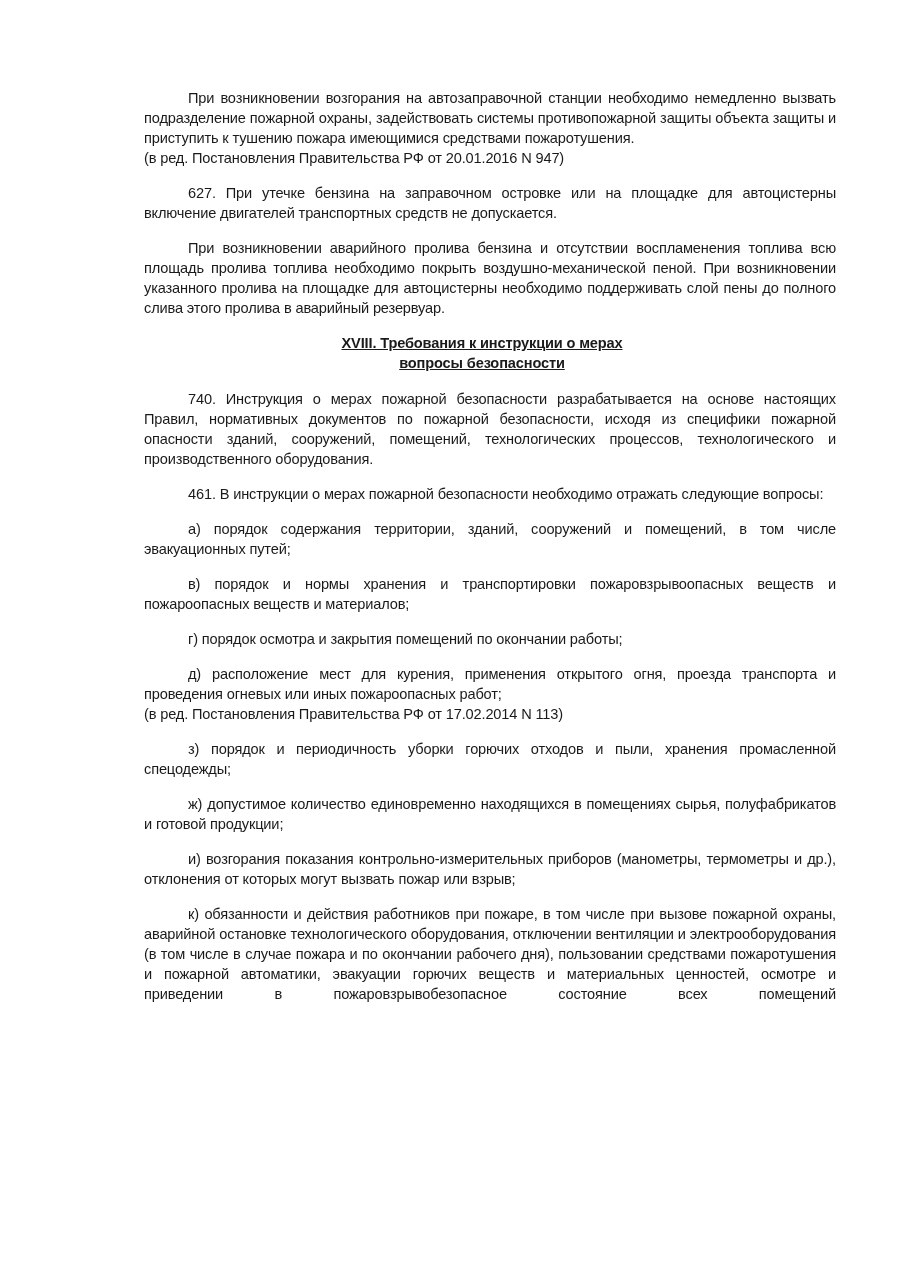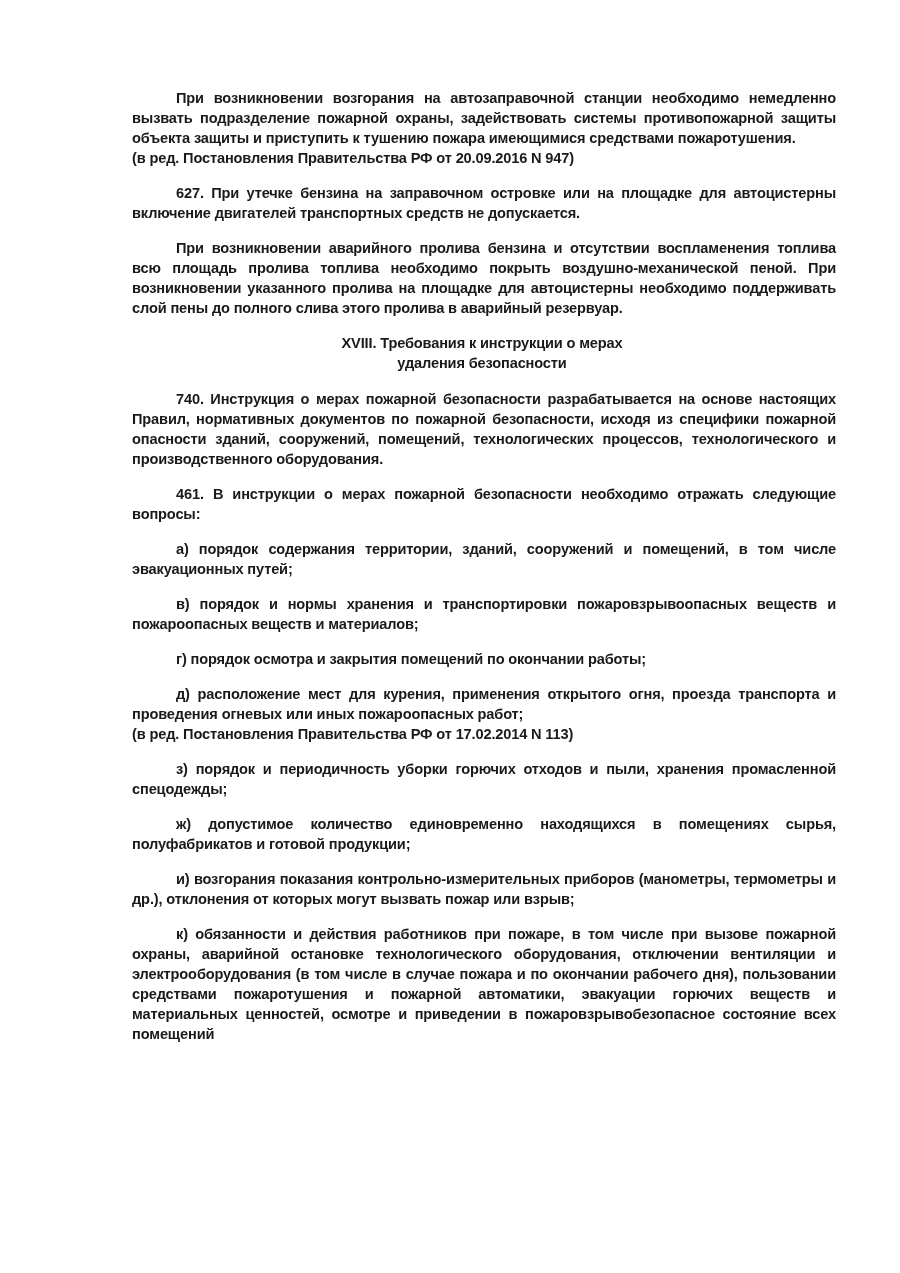--- a/index.html
+++ b/index.html
@@ -18,54 +18,54 @@
     .page {
       position: absolute;
       left: 128px;
       top: 88px;
       width: 708px;
       font-size: 14.6px;
       line-height: 20px;
       letter-spacing: -0.15px;
     }
     .para {
-      margin: 0 0 15px 4px;
+      margin: 0 0 15px 16px;
       text-align: justify;
       text-indent: 44px;
-      font-weight: bold;
     }
     .amend {
       display: block;
       text-indent: 0;
       text-align: left;
     }
     .heading {
       font-weight: bold;
       text-align: center;
       margin: 3px 0 16px 0;
       line-height: 20px;
     }
     .heading span {
       display: block;
+      text-decoration: underline;
     }
   </style>
 </head>
 <body>
 
 <div class="page">
 
-  <p class="para"><span>При возникновении возгорания на автозаправочной станции необходимо немедленно вызвать подразделение пожарной охраны, задействовать системы противопожарной защиты объекта защиты и приступить к тушению пожара имеющимися средствами пожаротушения.</span><span class="amend">(в ред. Постановления Правительства РФ от 20.09.2016 N 947)</span></p>
+  <p class="para"><span>При возникновении возгорания на автозаправочной станции необходимо немедленно вызвать подразделение пожарной охраны, задействовать системы противопожарной защиты объекта защиты и приступить к тушению пожара имеющимися средствами пожаротушения.</span><span class="amend">(в ред. Постановления Правительства РФ от 20.01.2016 N 947)</span></p>
 
   <p class="para"><span>627. При утечке бензина на заправочном островке или на площадке для автоцистерны включение двигателей транспортных средств не допускается.</span></p>
 
   <p class="para"><span>При возникновении аварийного пролива бензина и отсутствии воспламенения топлива всю площадь пролива топлива необходимо покрыть воздушно-механической пеной. При возникновении указанного пролива на площадке для автоцистерны необходимо поддерживать слой пены до полного слива этого пролива в аварийный резервуар.</span></p>
 
   <h2 class="heading" style="font-size:14.6px;">
     <span>XVIII. Требования к инструкции о мерах</span>
-    <span>удаления безопасности</span>
+    <span>вопросы безопасности</span>
   </h2>
 
   <p class="para"><span>740. Инструкция о мерах пожарной безопасности разрабатывается на основе настоящих Правил, нормативных документов по пожарной безопасности, исходя из специфики пожарной опасности зданий, сооружений, помещений, технологических процессов, технологического и производственного оборудования.</span></p>
 
   <p class="para"><span>461. В инструкции о мерах пожарной безопасности необходимо отражать следующие вопросы:</span></p>
 
   <p class="para"><span>а) порядок содержания территории, зданий, сооружений и помещений, в том числе эвакуационных путей;</span></p>
 
 
   <p class="para"><span>в) порядок и нормы хранения и транспортировки пожаровзрывоопасных веществ и пожароопасных веществ и материалов;</span></p>

